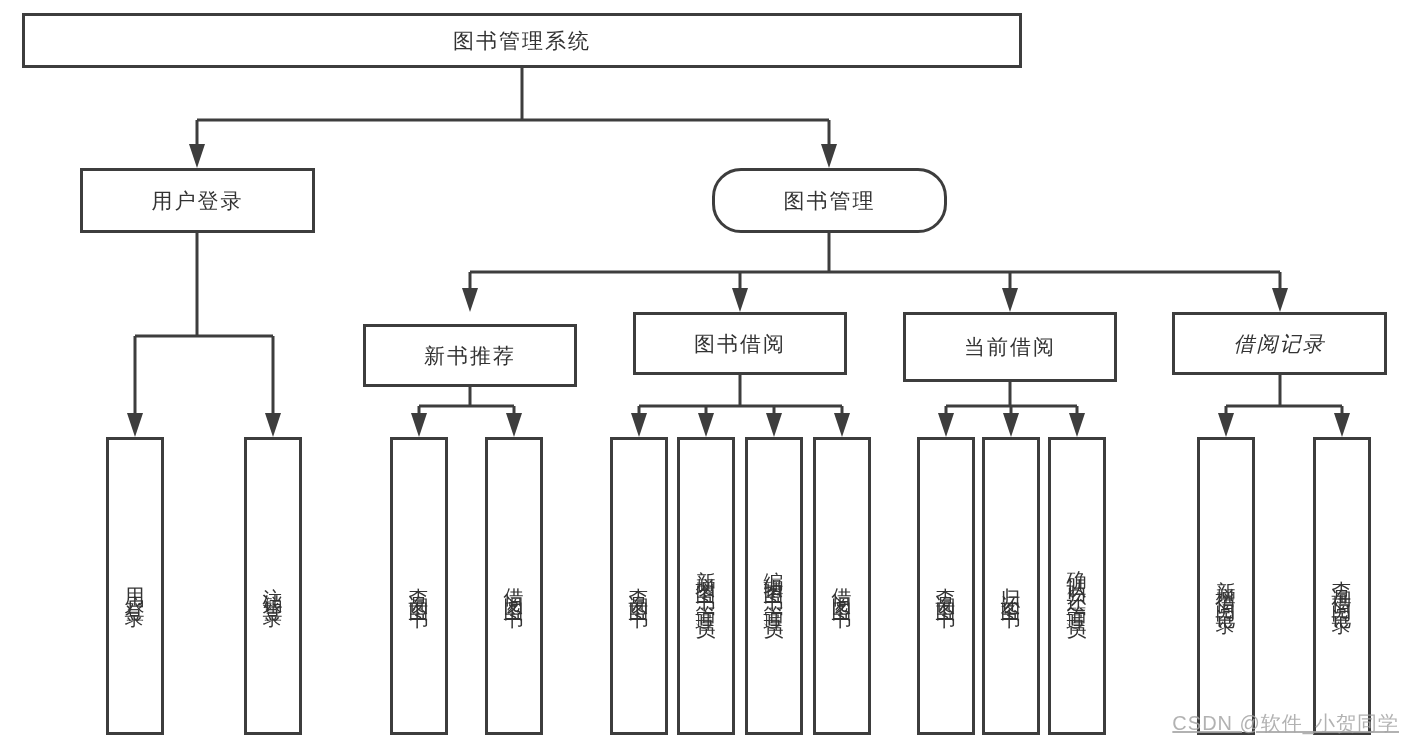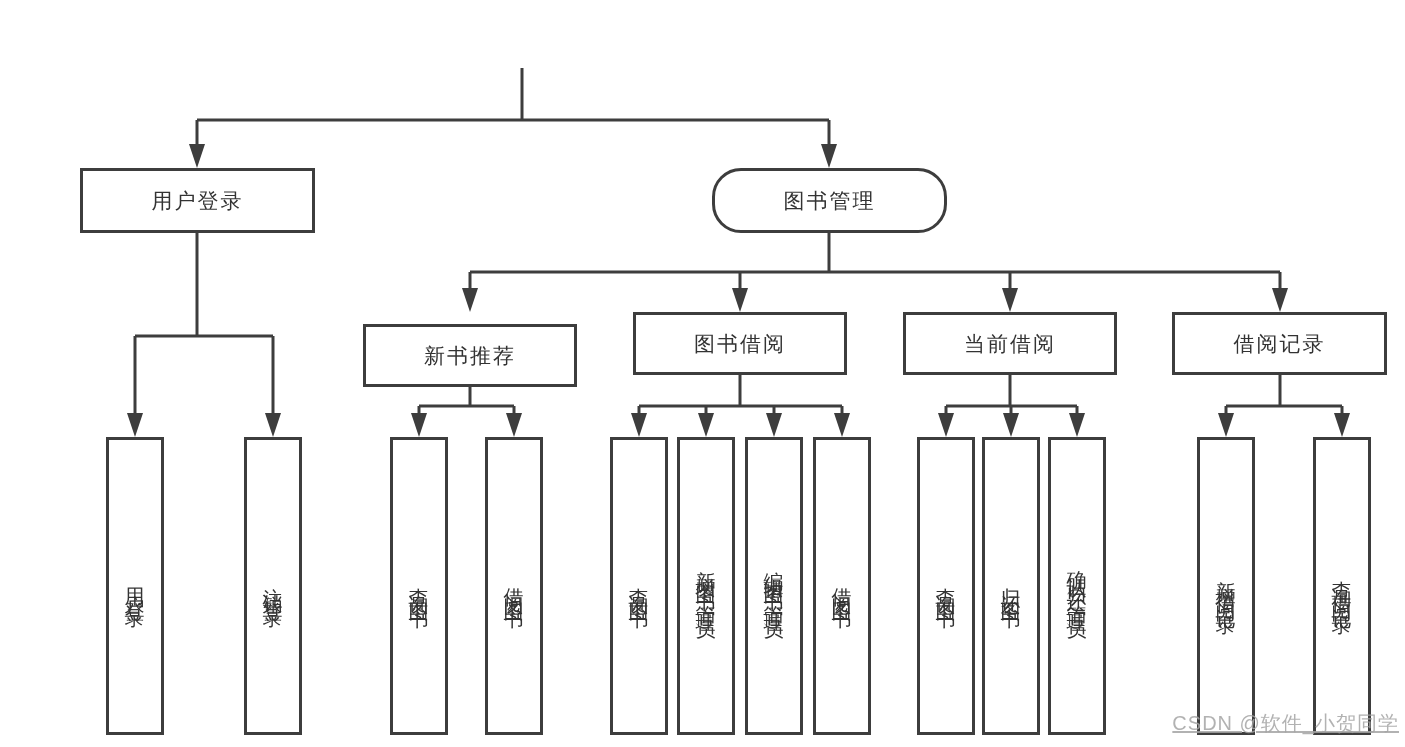--- a/index.html
+++ b/index.html
@@ -45,22 +45,22 @@
     line-height: 1;
   }
   
   .n-root      { left: 22px;   top: 13px;  width: 1000px; height: 55px; }
   
   .n-login     { left: 80px;   top: 168px; width: 235px;  height: 65px; }
   .n-mgmt      { left: 712px;  top: 168px; width: 235px;  height: 65px; border-radius: 29px; }
   
   .n-newbook   { left: 363px;  top: 324px; width: 214px;  height: 63px; }
   .n-borrow    { left: 633px;  top: 312px; width: 214px;  height: 63px; align-items: center; }
-  .n-current   { left: 903px;  top: 312px; width: 214px;  height: 63px; text-align: right; }
-  .n-records   { left: 1172px; top: 312px; width: 215px;  height: 63px; }
+  .n-current   { left: 903px;  top: 312px; width: 214px;  height: 70px; text-align: right; }
+  .n-records   { left: 1172px; top: 312px; width: 215px;  height: 63px; font-style: italic; }
   
   .leaf        { top: 437px; width: 58px; height: 298px; }
   .n-l1  { left: 106px; }
   .n-l2  { left: 244px; }
   .n-l3  { left: 390px; }
   .n-l4  { left: 485px; }
   .n-l5  { left: 610px; }
   .n-l6  { left: 677px; }
   .n-l7  { left: 745px; }
   .n-l8  { left: 813px; }
@@ -148,20 +148,23 @@
       <polygon points="766,413 782,413 774,437"></polygon>
       <polygon points="834,413 850,413 842,437"></polygon>
       <polygon points="938,413 954,413 946,437"></polygon>
       <polygon points="1003,413 1019,413 1011,437"></polygon>
       <polygon points="1069,413 1085,413 1077,437"></polygon>
       <polygon points="1218,413 1234,413 1226,437"></polygon>
       <polygon points="1334,413 1350,413 1342,437"></polygon>
     </g>
   </svg>
 
+  <div class="node h-node n-root">
+    <span>图书管理系统</span>
+  </div>
 
   <div class="node h-node n-login">
     <span>用户登录</span>
   </div>
   <div class="node h-node n-mgmt">
     <span>图书管理</span>
   </div>
 
   <div class="node h-node n-newbook">
     <span>新书推荐</span>

